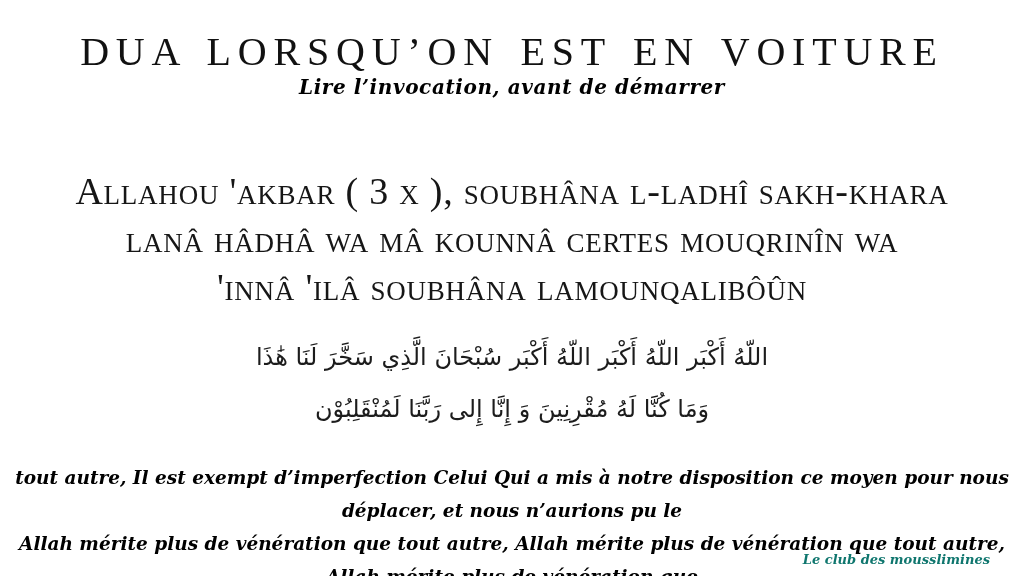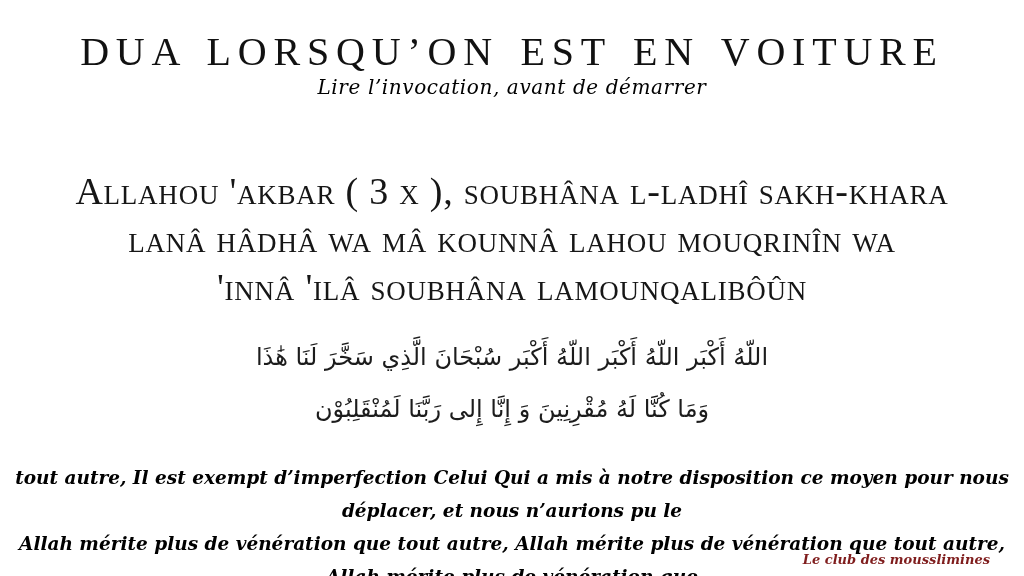--- a/index.html
+++ b/index.html
@@ -29,21 +29,21 @@
     line-height: 44px;
     letter-spacing: 0.17em;
     word-spacing: 0.12em;
     color: #111111;
     white-space: nowrap;
   }
   .subtitle {
     margin-top: 1px;
     font-family: "DejaVu Serif", serif;
     font-style: italic;
-    font-weight: 400;
+    font-weight: 700;
     font-size: 20px;
     line-height: 24px;
     letter-spacing: 0.03em;
     color: #000000;
   }
   .translit {
     margin-top: 68px;
     text-align: center;
     font-family: "Liberation Serif", "DejaVu Serif", serif;
     font-variant: small-caps;
@@ -73,36 +73,36 @@
     color: #000000;
   }
   .signature {
     position: absolute;
     right: 34px;
     bottom: 9px;
     font-family: "DejaVu Serif", serif;
     font-style: italic;
     font-weight: 700;
     font-size: 13px;
-    color: #7f1d1d;
+    color: #0f766e;
   }
 </style>
 </head>
 <body>
 
 <div class="poster">
 
   <div class="header">
     <h1 class="title">DUA LORSQU’ON EST EN VOITURE</h1>
     <div class="subtitle">Lire l’invocation, avant de démarrer</div>
   </div>
 
   <div class="translit">
     <div class="translit-line">Allahou 'akbar ( 3 x ), soubhâna l-ladhî sakh-khara</div>
-    <div class="translit-line">lanâ hâdhâ wa mâ kounnâ lahou mouqrinîn wa</div>
+    <div class="translit-line">lanâ hâdhâ wa mâ kounnâ certes mouqrinîn wa</div>
     <div class="translit-line">'innâ 'ilâ soubhâna lamounqalibôûn</div>
   </div>
 
   <div class="arabic" dir="rtl" lang="ar">
     <div class="arabic-line">اللّهُ أَكْبَر اللّهُ أَكْبَر اللّهُ أَكْبَر سُبْحَانَ الَّذِي سَخَّرَ لَنَا هَٰذَا</div>
     <div class="arabic-line">وَمَا كُنَّا لَهُ مُقْرِنِينَ وَ إِنَّا إِلى رَبَّنَا لَمُنْقَلِبُوْن</div>
   </div>
 
   <div class="translation">
     <div class="translation-line">tout autre, Il est exempt d’imperfection Celui Qui a mis à notre disposition ce moyen pour nous déplacer, et nous n’aurions pu le</div>

